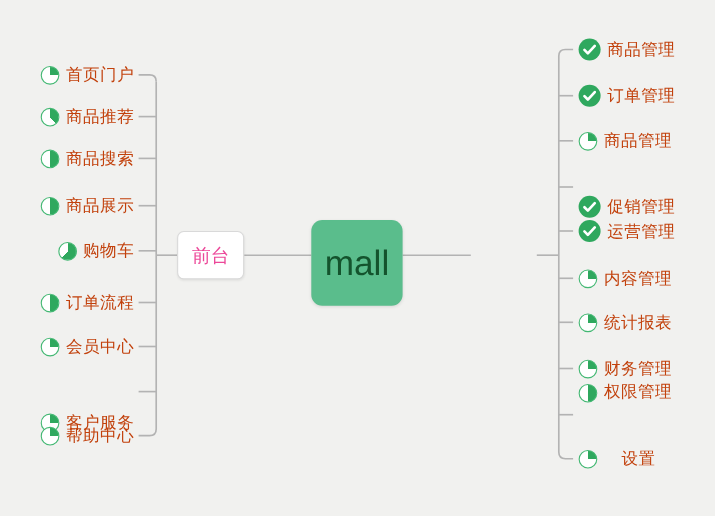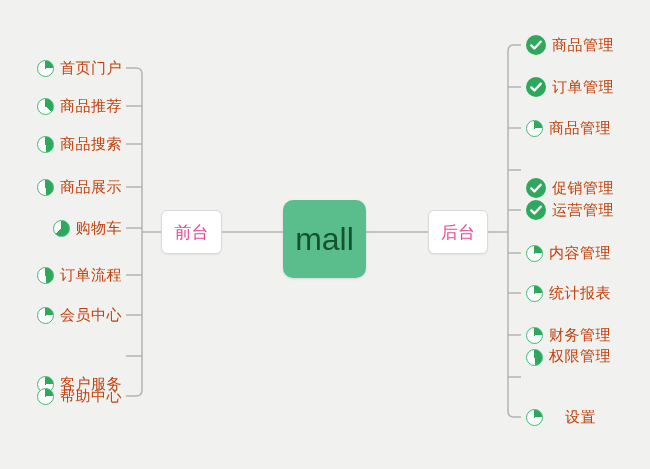--- a/index.html
+++ b/index.html
@@ -83,21 +83,20 @@
       <path d="M508 128 L521 128" fill="none" stroke="var(--line)" stroke-width="1.5"></path>
       <path d="M508 170 L521 170" fill="none" stroke="var(--line)" stroke-width="1.5"></path>
       <path d="M508 210 L521 210" fill="none" stroke="var(--line)" stroke-width="1.5"></path>
       <path d="M508 253 L521 253" fill="none" stroke="var(--line)" stroke-width="1.5"></path>
       <path d="M508 293 L521 293" fill="none" stroke="var(--line)" stroke-width="1.5"></path>
       <path d="M508 335 L521 335" fill="none" stroke="var(--line)" stroke-width="1.5"></path>
       <path d="M508 377 L521 377" fill="none" stroke="var(--line)" stroke-width="1.5"></path>
     </svg>
   <div class="node branch" id="branch-left">前台</div>
   <div class="node root">mall</div>
-  <div class="node branch" id="branch-right">后台</div>
   <div id="topics">
       <div class="topic left" style="top: 57px; right: 528px;">
         <span class="marker pie" style="background: conic-gradient(var(--green-fill) 0 25%, #ffffff 25% 100%);"></span>
         <span class="topic-label">首页门户</span>
       </div>
       <div class="topic left" style="top: 95px; right: 528px;">
         <span class="marker pie" style="background: conic-gradient(var(--green-fill) 0 37.5%, #ffffff 37.5% 100%);"></span>
         <span class="topic-label">商品推荐</span>
       </div>
       <div class="topic left" style="top: 133px; right: 528px;">

